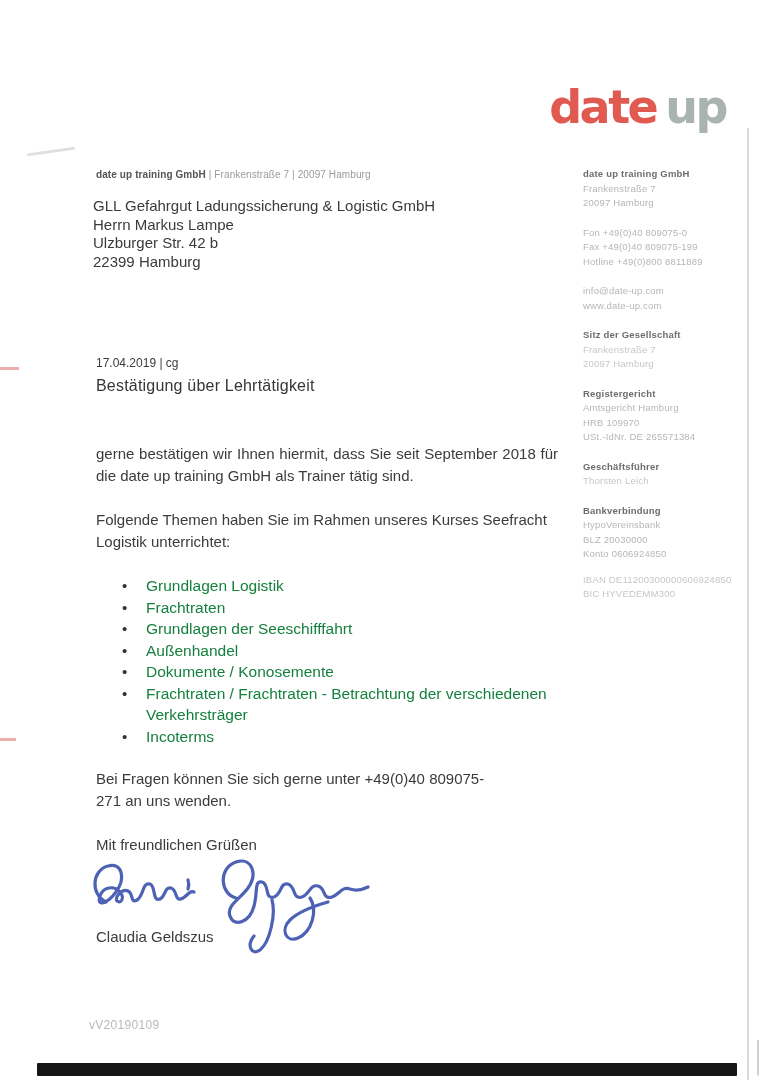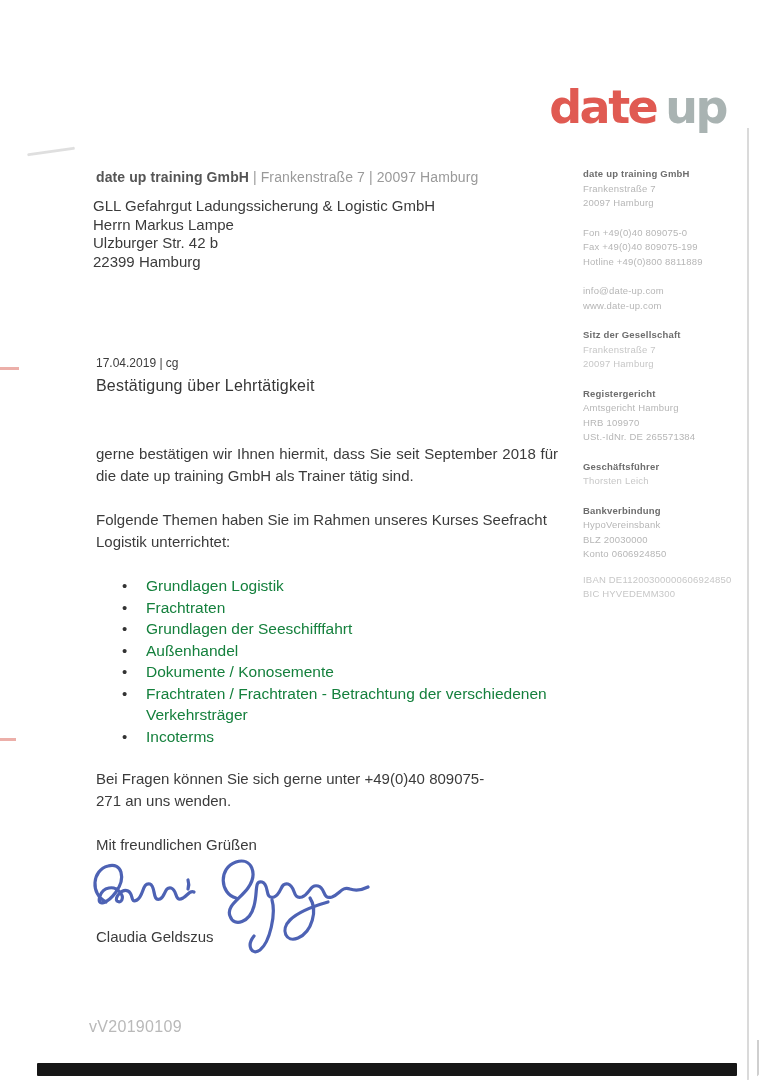--- a/index.html
+++ b/index.html
@@ -18,21 +18,21 @@
     font-family:"DejaVu Sans","Liberation Sans",sans-serif;
     font-weight:bold;font-size:46px;line-height:1;
     letter-spacing:-2.5px;
   }
   .logo .date{color:#e05a52;}
   .logo .up{color:#a9b3b2;margin-left:9px;}
 
   
   .sender-line{
     position:absolute;left:96px;top:169px;
-    font-size:14px;color:#9a9a9a;letter-spacing:.1px;
+    font-size:10px;color:#9a9a9a;letter-spacing:.1px;
   }
   .sender-line .company{font-weight:bold;color:#555;}
 
   
   .recipient{
     position:absolute;left:93px;top:197px;
     font-size:15px;line-height:18.5px;color:#3b3b3b;
   }
 
   
@@ -64,21 +64,21 @@
   }
   .sb-group{margin-bottom:15px;}
   .sb-title{font-weight:bold;color:#6d6d6d;}
   .sb-line{color:#b6b6b6;}
   .sb-xlight .sb-line{color:#c7c7c7;}
   .sb-iban{margin-top:-4px;}
 
   
   .footer-code{
     position:absolute;left:89px;top:1018px;
-    font-size:16px;color:#b9b9b9;letter-spacing:.3px;
+    font-size:12px;color:#b9b9b9;letter-spacing:.3px;
   }
 
   
   .smudge{
     position:absolute;left:27px;top:150px;width:48px;height:2.5px;
     background:#c4c4c4;opacity:.55;transform:rotate(-8deg);border-radius:2px;
   }
   .fold-mark{position:absolute;left:0;height:2.5px;background:#ecafa9;}
   .fold-1{top:367px;width:19px;}
   .fold-2{top:738px;width:16px;}

